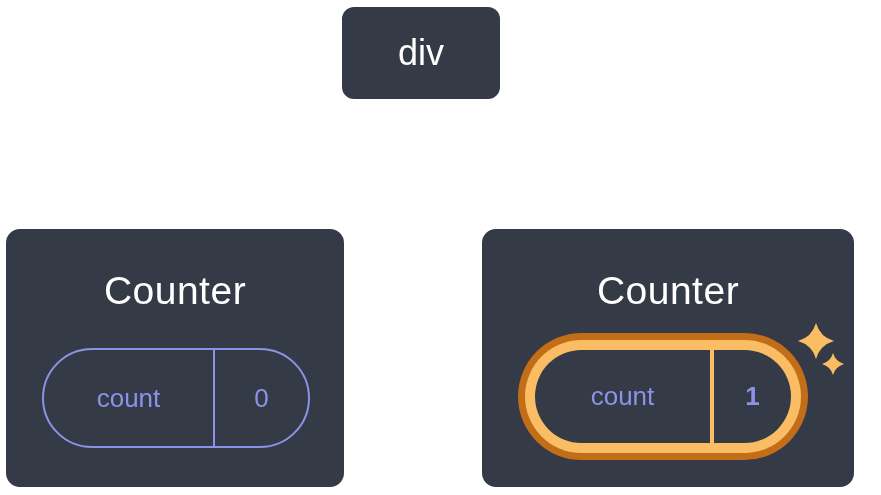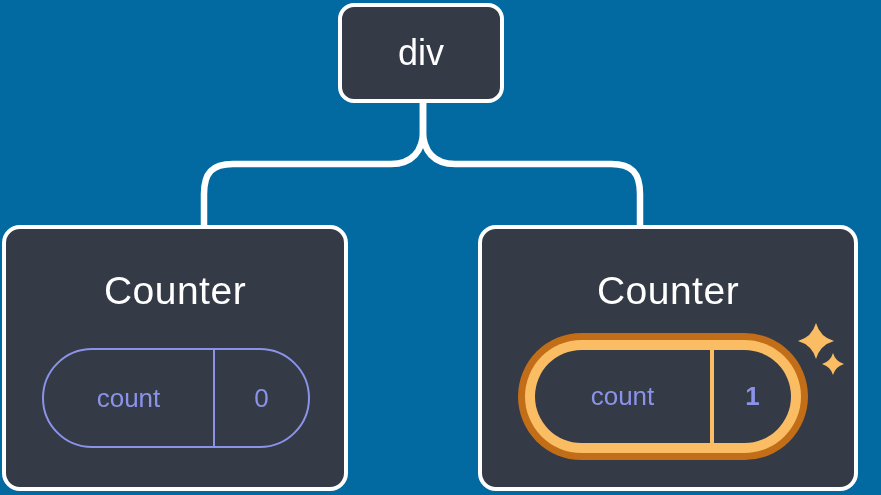--- a/index.html
+++ b/index.html
@@ -4,21 +4,21 @@
 <style>
   html, body { margin: 0; padding: 0; }
   body {
     font-family: "Liberation Sans", sans-serif;
     background: #4D6971;
   }
   .stage {
     position: relative;
     width: 881px;
     height: 495px;
-    background: #0369a1;
+    background: #ffffff;
     overflow: hidden;
   }
   .connectors {
     position: absolute;
     left: 0; top: 0;
     width: 881px; height: 495px;
   }
   .conn {
     fill: none;
     stroke: #FFFFFF;

